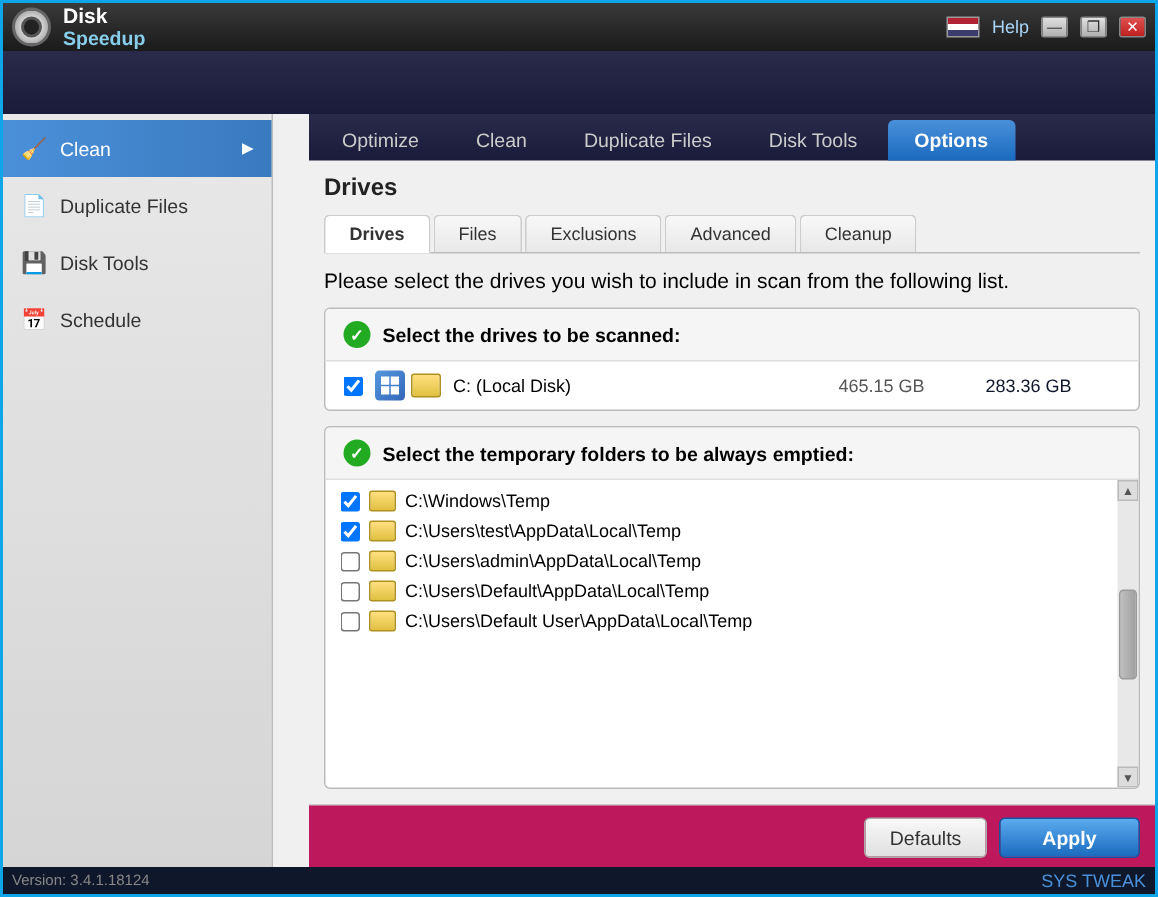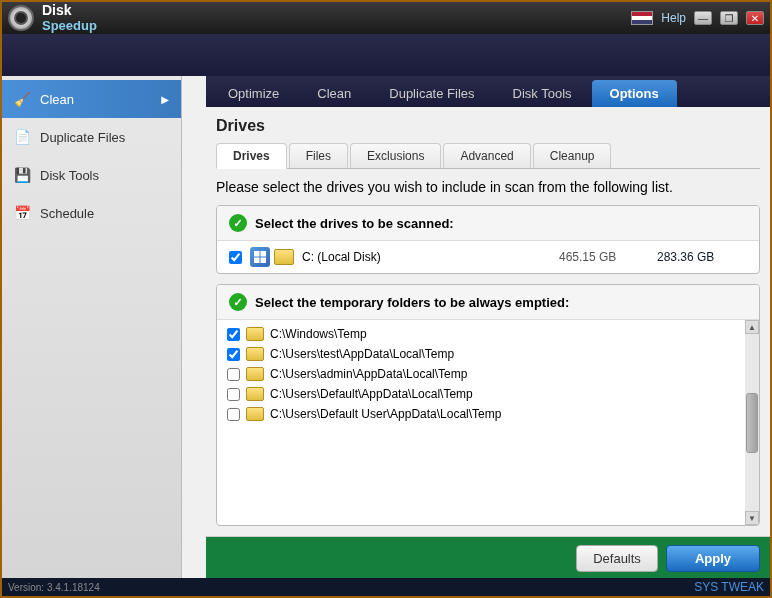--- a/index.html
+++ b/index.html
@@ -8,21 +8,21 @@
       font-size: 13px;
       background: #1a1a2e;
       width: 772px;
       height: 598px;
       overflow: hidden;
     }
     .window {
       width: 772px;
       height: 598px;
       background: #f0f0f0;
-      border: 2px solid #a16207;
+      border: 2px solid #0ea5e9;
       display: flex;
       flex-direction: column;
     }
     
     .title-bar {
       background: linear-gradient(to bottom, #3a3a3a, #1a1a1a);
       display: flex;
       align-items: center;
       justify-content: space-between;
       padding: 4px 6px;
@@ -347,21 +347,21 @@
       color: #555;
     }
     
     .footer-bar {
       display: flex;
       justify-content: flex-end;
       align-items: center;
       gap: 8px;
       padding: 8px 10px 6px 10px;
       border-top: 1px solid #ccc;
-      background: #15803d;
+      background: #be185d;
     }
     .btn-defaults {
       padding: 5px 16px;
       background: linear-gradient(to bottom, #f8f8f8, #e0e0e0);
       border: 1px solid #aaa;
       border-radius: 4px;
       cursor: pointer;
       font-size: 13px;
       color: #333;
     }

